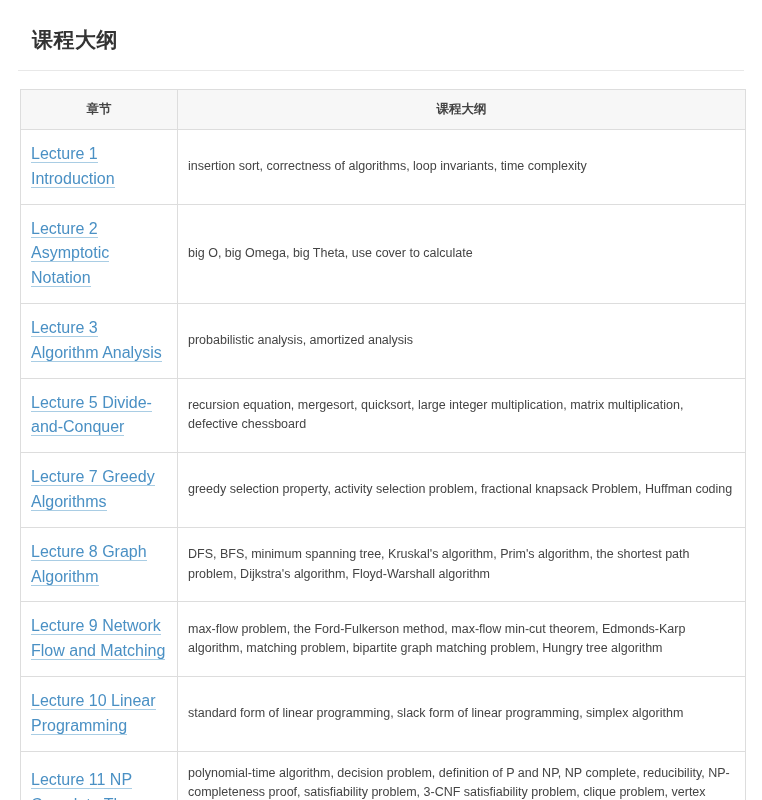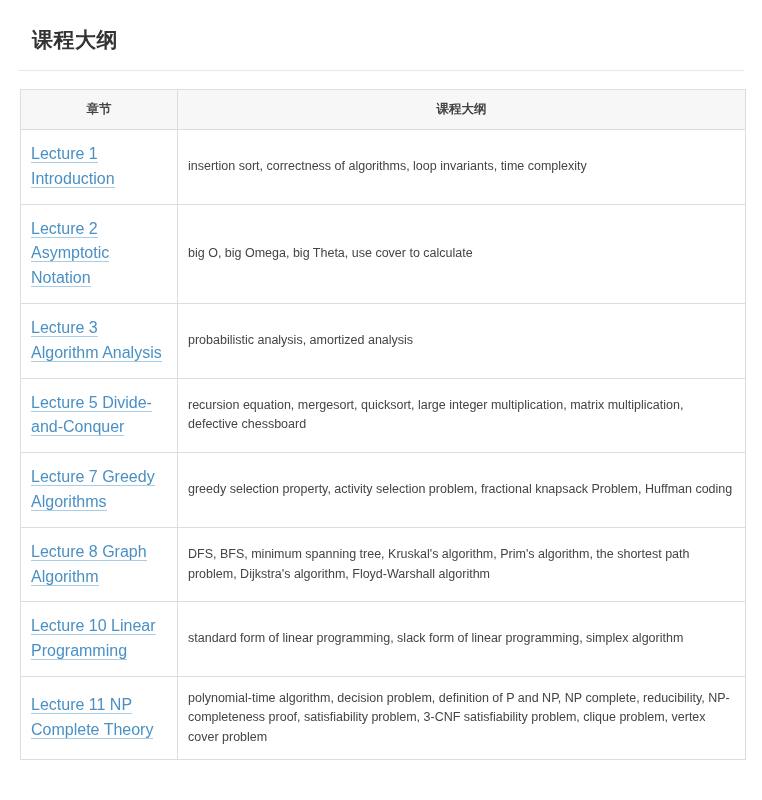--- a/index.html
+++ b/index.html
@@ -106,20 +106,24 @@
         </tr>
         <tr>
           <td class="chapter"><a href="#">Lecture 7 Greedy Algorithms</a></td>
           <td class="content">greedy selection property, activity selection problem, fractional knapsack Problem, Huffman coding</td>
         </tr>
         <tr>
           <td class="chapter"><a href="#">Lecture 8 Graph Algorithm</a></td>
           <td class="content">DFS, BFS, minimum spanning tree, Kruskal's algorithm, Prim's algorithm, the shortest path problem, Dijkstra's algorithm, Floyd-Warshall algorithm</td>
         </tr>
         <tr>
+          <td class="chapter"><a href="#">Lecture 9 Network Flow and Matching</a></td>
+          <td class="content">max-flow problem, the Ford-Fulkerson method, max-flow min-cut theorem, Edmonds-Karp algorithm, matching problem, bipartite graph matching problem, Hungry tree algorithm</td>
+        </tr>
+        <tr>
           <td class="chapter"><a href="#">Lecture 10 Linear Programming</a></td>
           <td class="content">standard form of linear programming, slack form of linear programming, simplex algorithm</td>
         </tr>
         <tr>
           <td class="chapter"><a href="#">Lecture 11 NP Complete Theory</a></td>
           <td class="content">polynomial-time algorithm, decision problem, definition of P and NP, NP complete, reducibility, NP-completeness proof, satisfiability problem, 3-CNF satisfiability problem, clique problem, vertex cover problem</td>
         </tr>
       </tbody>
   </table>
 </div>

